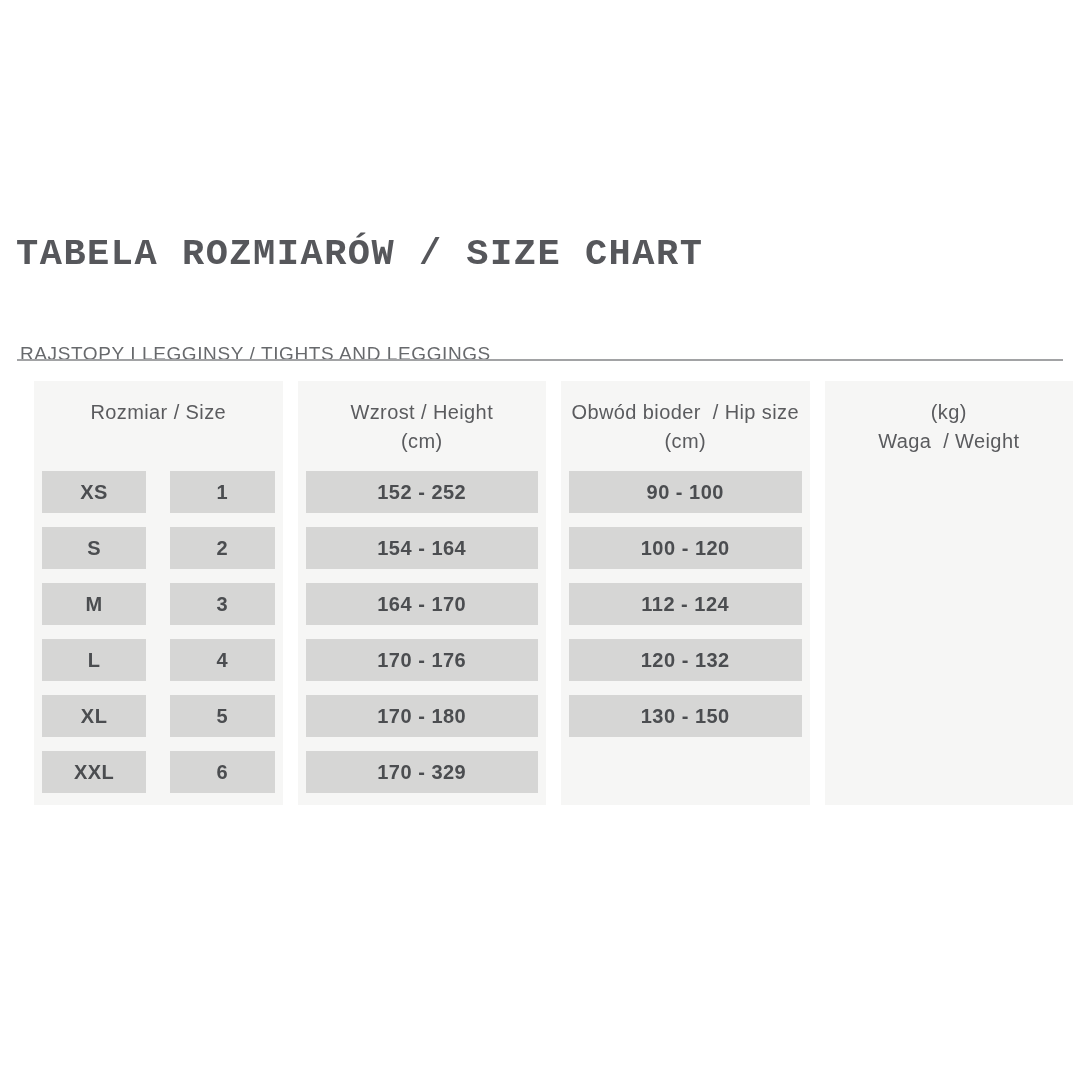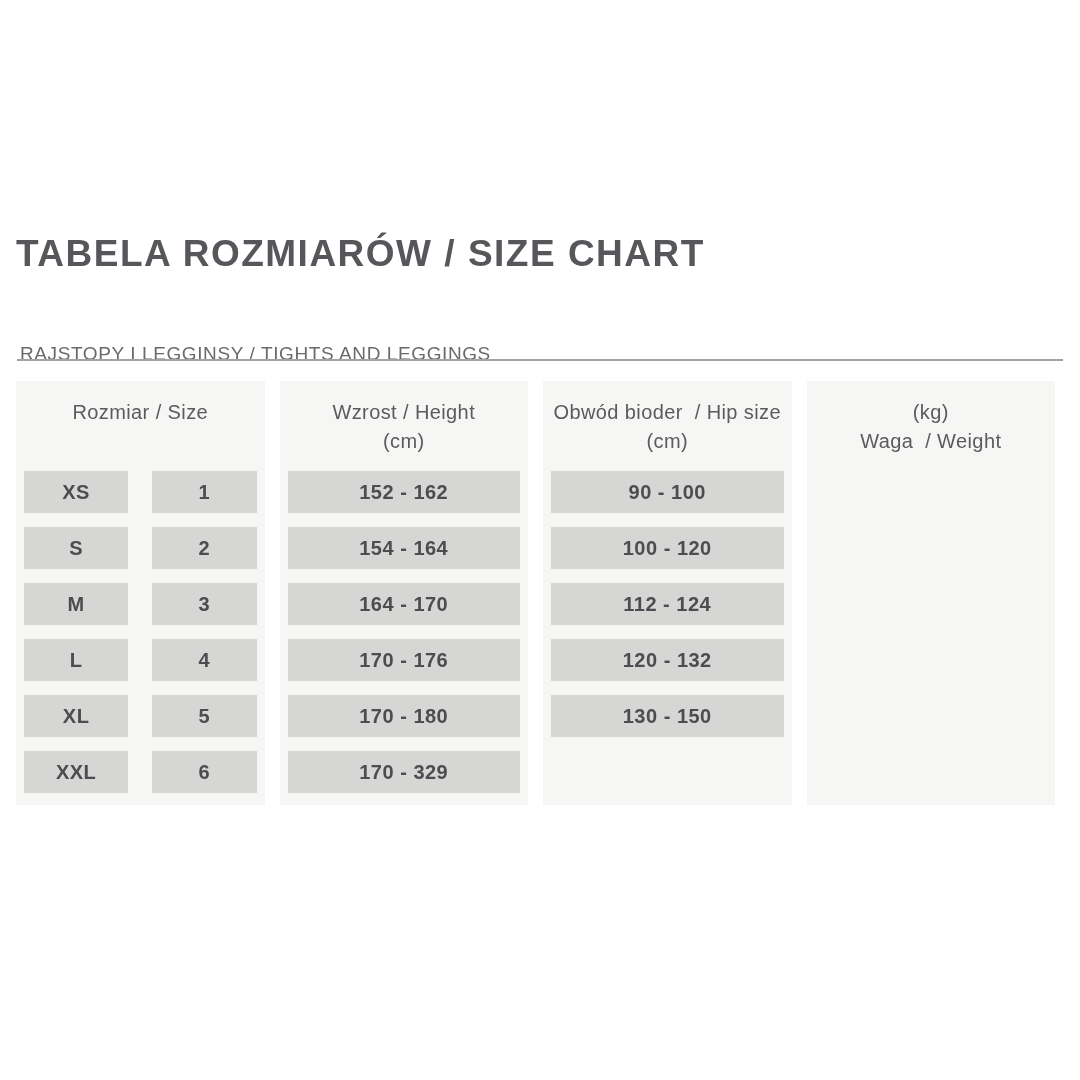--- a/index.html
+++ b/index.html
@@ -17,20 +17,21 @@
   }
   .page-title {
     position: absolute;
     left: 16px;
     top: 208px;
     font-size: 37px;
     font-weight: 700;
     letter-spacing: 1.5px;
     color: #56575b;
     white-space: pre;
+    font-family: Liberation Mono, monospace;
   }
   .section-subtitle {
     position: absolute;
     left: 20px;
     top: 327px;
     font-size: 19px;
     font-weight: 400;
     letter-spacing: 0.6px;
     color: #67696c;
     white-space: pre;
@@ -38,21 +39,21 @@
   .divider {
     position: absolute;
     left: 17px;
     top: 359px;
     width: 1046px;
     height: 2px;
     background: #a2a3a5;
   }
   .size-table {
     position: absolute;
-    left: 16px;
+    left: 34px;
     top: 381px;
     width: 1039px;
     height: 424px;
     display: grid;
     grid-template-columns: repeat(4, 1fr);
     column-gap: 15px;
   }
   .col-panel {
     background: #f6f6f5;
     padding: 0 8px 12px 8px;
@@ -138,21 +139,21 @@
       </div>
     </div>
   </div>
 
   <div class="col-panel">
     <div class="col-header">
       <div class="hdr-line">Wzrost / Height</div>
       <div class="hdr-line">(cm)</div>
     </div>
     <div class="rows">
-      <div class="cell">152 - 162</div>
+      <div class="cell">152 - 252</div>
       <div class="cell">154 - 164</div>
       <div class="cell">164 - 170</div>
       <div class="cell">170 - 176</div>
       <div class="cell">170 - 180</div>
       <div class="cell">170 - 329</div>
     </div>
   </div>
 
   <div class="col-panel">
     <div class="col-header">

